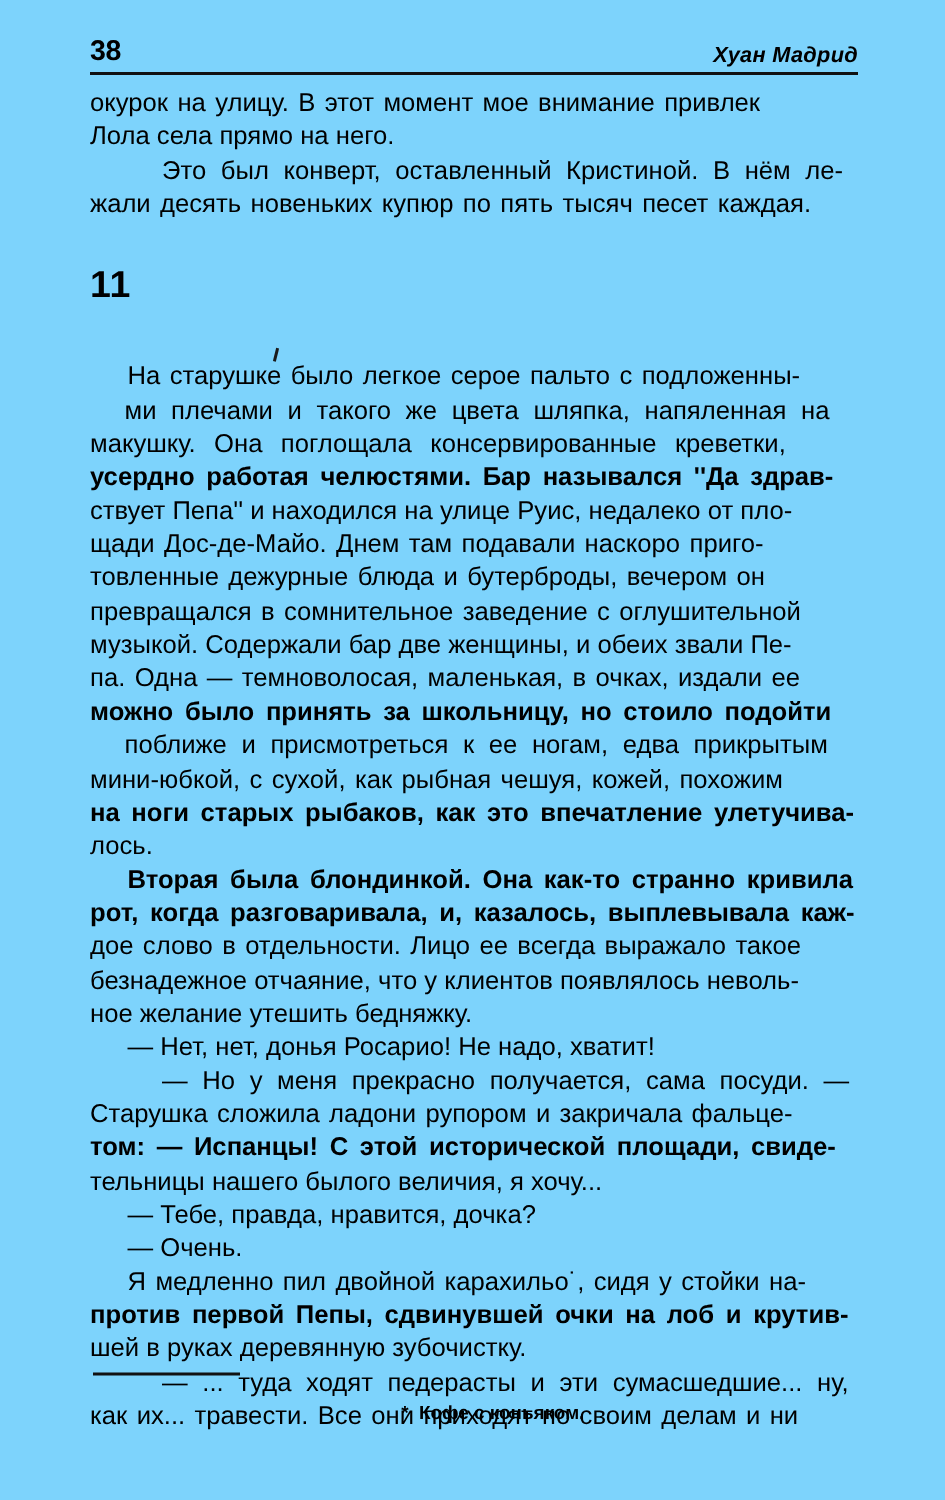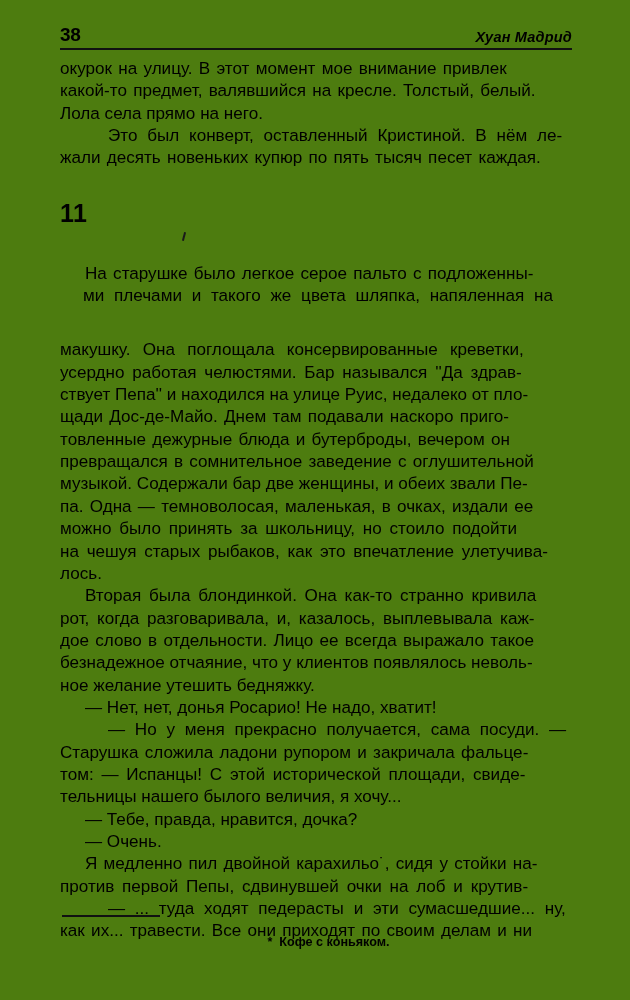--- a/index.html
+++ b/index.html
@@ -14,21 +14,21 @@
     position: relative;
     overflow: hidden;
     font-family: "Liberation Sans", "DejaVu Sans", sans-serif;
     color: #000000;
     -webkit-font-smoothing: none;
   }
 
   .page {
     position: absolute;
     inset: 0;
-    background: #4d7c0f;
+    background: #7dd3fc;
   }
 
   
   .running-head {
     position: absolute;
     left: 60px;
     right: 58px;
     top: 18px;
     height: 30px;
   }
@@ -72,23 +72,23 @@
   .line {
     font-size: 17.1px;
     line-height: 22.35px;
     white-space: pre;
     letter-spacing: 0px;
     font-weight: 500;
   }
   
   .j0 { word-spacing: 0px; }
   .j1 { word-spacing: 1.5px; }
-  .j2 { word-spacing: 3px; }
+  .j2 { word-spacing: 3px; font-weight: bold; }
   .j3 { word-spacing: 5px; margin-left: 23px; }
-  .j4 { word-spacing: 7.5px; margin-top: 32px; }
+  .j4 { word-spacing: 7.5px; }
 
   .indent { padding-left: 25px; }
 
   
   .chapter-number {
     text-align: left;
     font-size: 25px;
     font-weight: bold;
     line-height: 1;
     padding: 31px 0 0 0;
@@ -142,21 +142,20 @@
   <div class="running-head">
     <div class="folio">38</div>
     <div class="author-name">Хуан Мадрид</div>
   </div>
   <div class="head-rule"></div>
 
   <div class="textblock">
 
     <div>
       <div class="line j1">окурок на улицу. В этот момент мое внимание привлек</div>
-      <div class="line j1">какой-то предмет, валявшийся на кресле. Толстый, белый.</div>
       <div class="line j0">Лола села прямо на него.</div>
     </div>
 
     <div>
       <div class="line j3 indent">Это был конверт, оставленный Кристиной. В нём ле-</div>
       <div class="line j1">жали десять новеньких купюр по пять тысяч песет каждая.</div>
     </div>
 
     <div class="chapter-number">11</div>
     <div class="chapter-gap"></div>
@@ -166,21 +165,23 @@
       <div class="line j3">ми плечами и такого же цвета шляпка, напяленная на</div>
       <div class="line j4">макушку. Она поглощала консервированные креветки,</div>
       <div class="line j2">усердно работая челюстями. Бар назывался ''Да здрав-</div>
       <div class="line j0">ствует Пепа'' и находился на улице Руис, недалеко от пло-</div>
       <div class="line j1">щади Дос-де-Майо. Днем там подавали наскоро приго-</div>
       <div class="line j1">товленные дежурные блюда и бутерброды, вечером он</div>
       <div class="line j1">превращался в сомнительное заведение с оглушительной</div>
       <div class="line j0">музыкой. Содержали бар две женщины, и обеих звали Пе-</div>
       <div class="line j1">па. Одна — темноволосая, маленькая, в очках, издали ее</div>
       <div class="line j2">можно было принять за школьницу, но стоило подойти</div>
-      <div class="line j2">на чешуя старых рыбаков, как это впечатление улетучива-</div>
+      <div class="line j3">поближе и присмотреться к ее ногам, едва прикрытым</div>
+      <div class="line j1">мини-юбкой, с сухой, как рыбная чешуя, кожей, похожим</div>
+      <div class="line j2">на ноги старых рыбаков, как это впечатление улетучива-</div>
       <div class="line j0">лось.</div>
     </div>
 
     <div>
       <div class="line j2 indent">Вторая была блондинкой. Она как-то странно кривила</div>
       <div class="line j2">рот, когда разговаривала, и, казалось, выплевывала каж-</div>
       <div class="line j1">дое слово в отдельности. Лицо ее всегда выражало такое</div>
       <div class="line j0">безнадежное отчаяние, что у клиентов появлялось неволь-</div>
       <div class="line j0">ное желание утешить бедняжку.</div>
     </div>
@@ -201,20 +202,21 @@
       <div class="line j0 indent">— Тебе, правда, нравится, дочка?</div>
     </div>
 
     <div>
       <div class="line j0 indent">— Очень.</div>
     </div>
 
     <div>
       <div class="line j1 indent">Я медленно пил двойной карахильо˙, сидя у стойки на-</div>
       <div class="line j2">против первой Пепы, сдвинувшей очки на лоб и крутив-</div>
+      <div class="line j0">шей в руках деревянную зубочистку.</div>
     </div>
 
     <div>
       <div class="line j3 indent">— ... туда ходят педерасты и эти сумасшедшие... ну,</div>
       <div class="line j1">как их... травести. Все они приходят по своим делам и ни</div>
 
     </div>
 
   </div>
 

